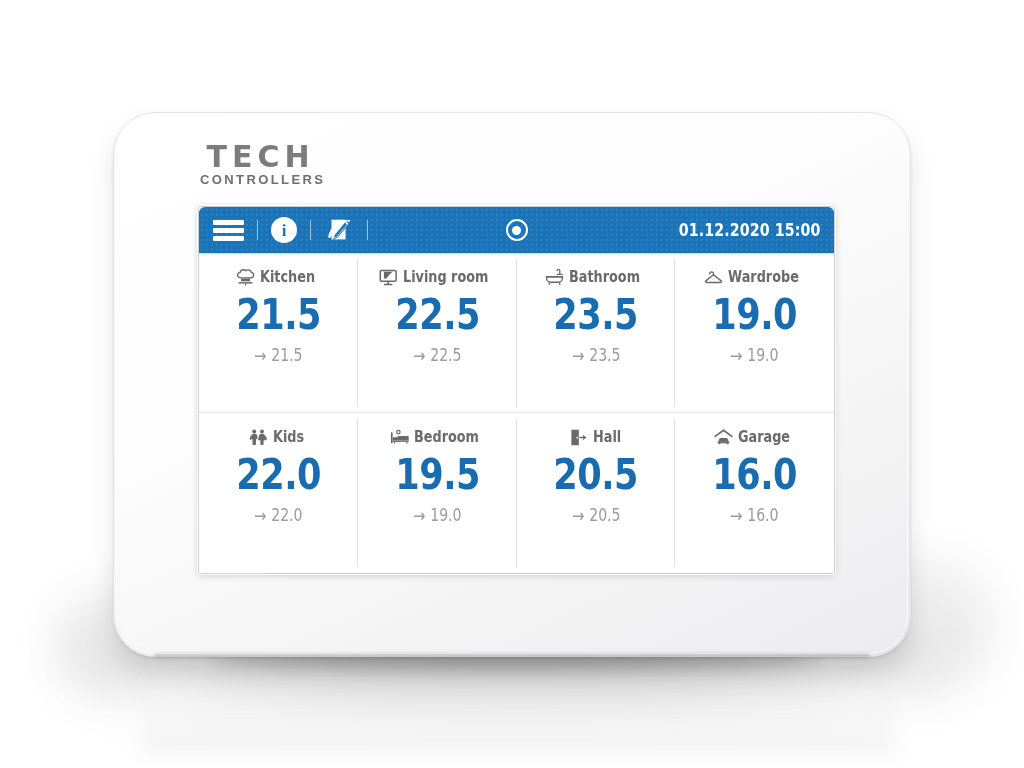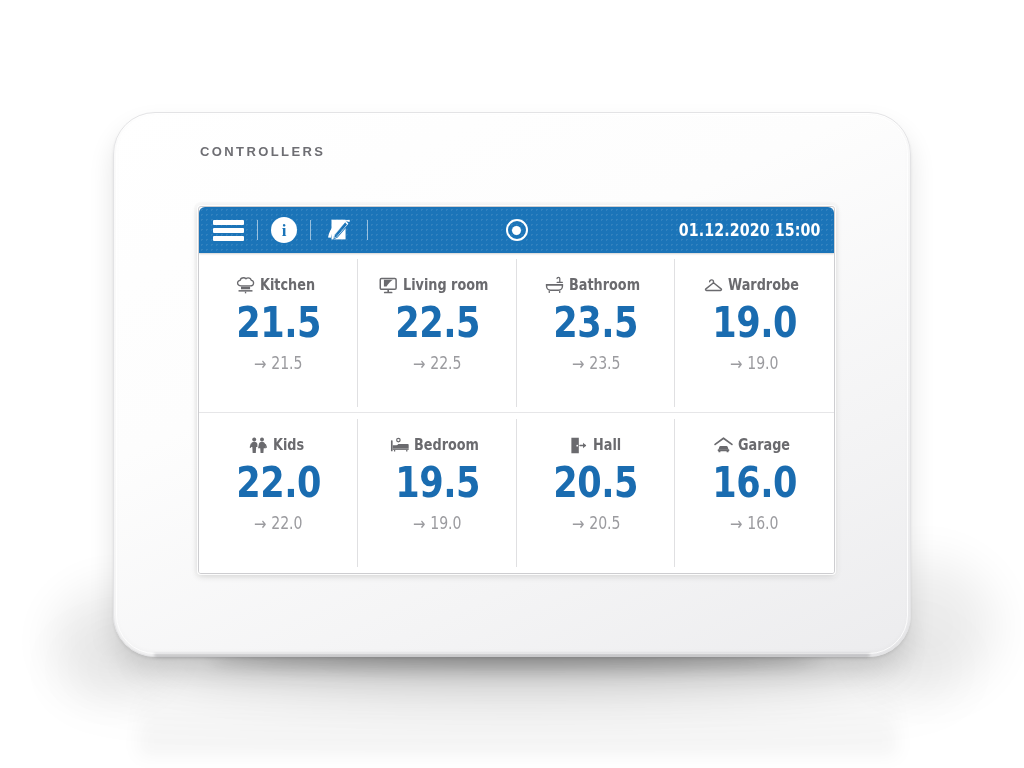--- a/index.html
+++ b/index.html
@@ -151,21 +151,21 @@
     height:calc(100% - 46px);
     display:grid;
     grid-template-columns:repeat(4,1fr);
     grid-template-rows:repeat(2,1fr);
     background:#fff;
   }
   .cell{
     position:relative;
     display:flex;flex-direction:column;align-items:center;
     justify-content:flex-start;
-    padding-top:22px;box-sizing:border-box;
+    padding-top:14px;box-sizing:border-box;
     cursor:pointer;
   }
   
   .cell:not(:nth-child(4n))::after{
     content:"";position:absolute;right:0;top:6px;bottom:6px;width:1px;
     background:#e0e0e2;
   }
   
   .cell:nth-child(-n+4)::before{
     content:"";position:absolute;left:0;right:0;bottom:0;height:1px;
@@ -208,20 +208,21 @@
   <div class="shadow-blob sh-wide"></div>
   <div class="shadow-blob sh-left"></div>
   <div class="shadow-blob sh-right"></div>
   <div class="shadow-blob sh-main"></div>
   <div class="shadow-blob sh-tight"></div>
   <div class="reflect"></div>
 
   <div id="device">
 
     <div id="brand">
+      <span class="logo-tech">TECH</span>
       <span class="logo-sub">CONTROLLERS</span>
     </div>
 
     <div id="screen">
 
       <div id="topbar">
         <div class="tb-left">
 
           <div class="ico-burger">
             <span></span>

